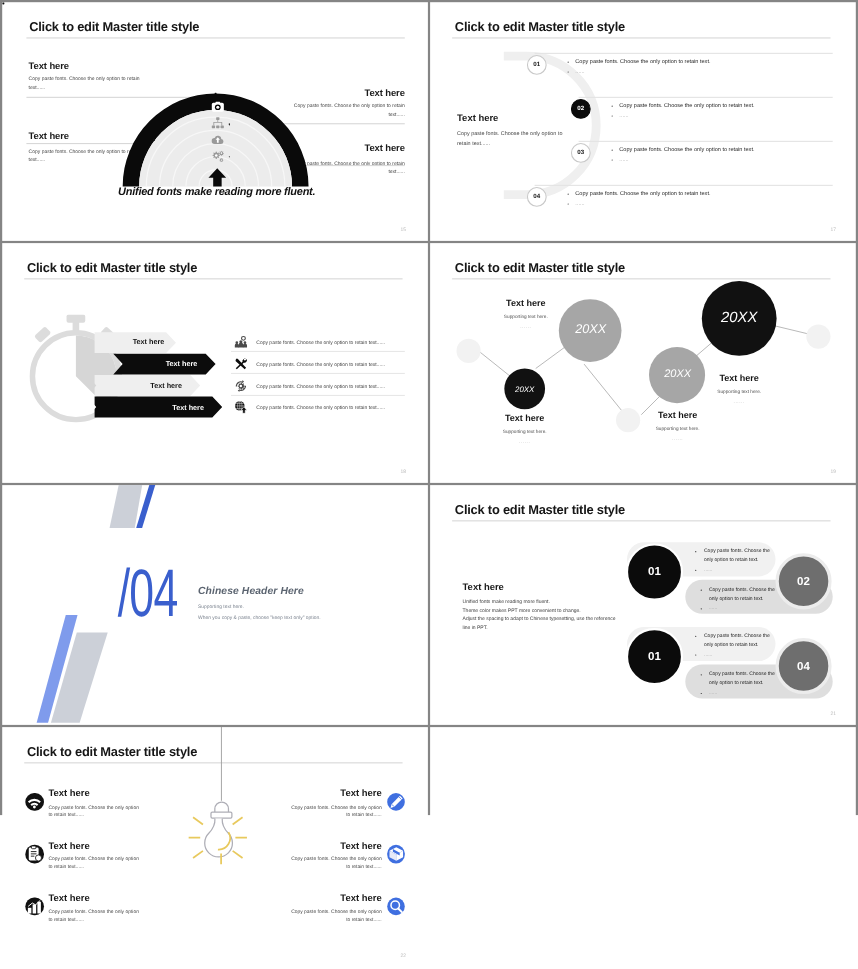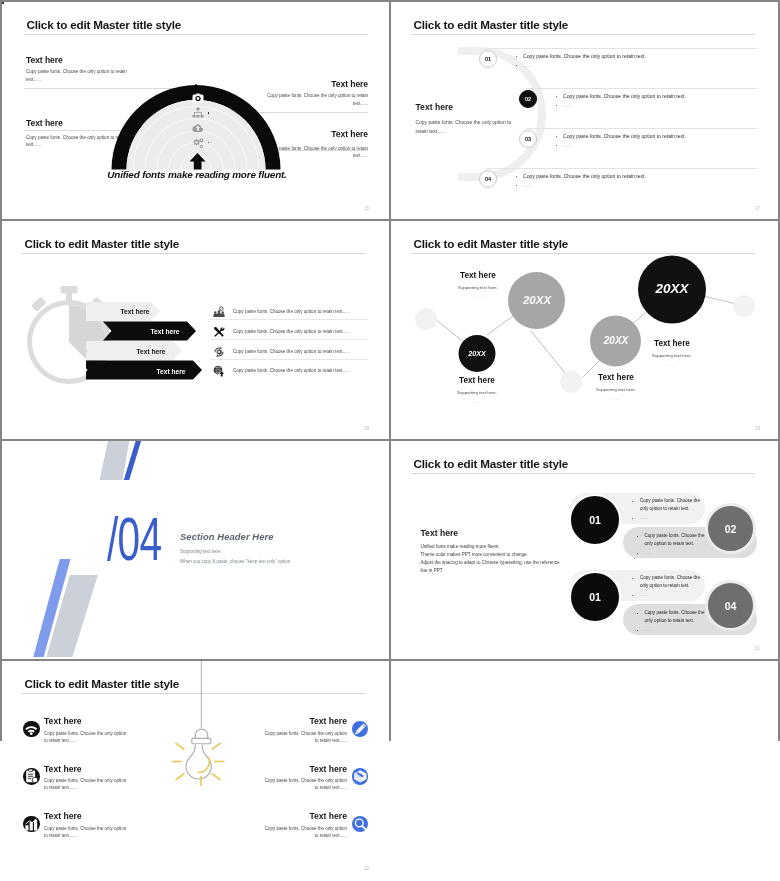--- a/index.html
+++ b/index.html
@@ -100,21 +100,21 @@
   .s3-rr{left:208px;width:158px;background:#e7e7e7;}
   .s3-rr1{top:98px;}
   .s3-rr2{top:118px;}
   .s3-rr3{top:138px;}
   .s3-pg{right:20px;bottom:8px;}
 
   
   .s4-title{left:22.5px;top:16px;font-size:11.7px;}
   .s4-hr{left:20px;top:32px;width:344px;}
   .s4-svg{position:absolute;left:0;top:0;width:387px;height:218px;}
-  .s4-yr{position:absolute;font-size:9.5px;font-weight:bold;font-style:italic;color:#fff;text-align:center;}
+  .s4-yr{position:absolute;font-size:9.5px;font-weight:normal;font-style:italic;color:#fff;text-align:center;}
   .s4-y1{left:56px;top:128px;width:60px;font-size:7.2px;}
   .s4-y2{left:116px;top:73px;width:60px;font-size:11.5px;}
   .s4-y3{left:195px;top:114px;width:60px;font-size:10px;}
   .s4-y4{left:251px;top:60px;width:60px;font-size:13.5px;}
   .s4-cap{position:absolute;text-align:center;}
   .s4-ch{font-size:8.2px;font-weight:bold;color:#141414;}
   .s4-cs{font-size:4.3px;color:#4e4e4e;margin-top:5px;}
   .s4-cd{font-size:4.3px;color:#b0b0b0;margin-top:4px;letter-spacing:0.5px;}
   .s4-c1{left:57px;top:50px;width:60px;}
   .s4-c2{left:56px;top:155px;width:60px;}
@@ -449,21 +449,21 @@
 
   <div class="slide s-left r3">
     <svg class="s5-svg" viewBox="0 0 387 218">
       <path d="M106.3 -2 L127.6 -2 L120.5 39 L97.6 39 Z" fill="#ccd0d8"></path>
       <path d="M134.3 -2 L139.7 -2 L127.2 39 L121.8 39 Z" fill="#3a5fcd"></path>
       <path d="M57.8 118 L68.5 118 L41.7 216 L31.3 216 Z" fill="#7f9bec"></path>
       <path d="M67.8 134 L95.9 134 L70.4 216 L44.3 216 Z" fill="#ccd0d8"></path>
     </svg>
     <div class="s5-num">/04</div>
     <div class="s5-txt">
-      <div class="s5-h">Section Header Here</div>
+      <div class="s5-h">Chinese Header Here</div>
       <div class="s5-s">Supporting text here.</div>
       <div class="s5-n">When you copy &amp; paste, choose "keep text only" option.</div>
     </div>
   </div>
 
   <div class="slide s-right r3">
     <div class="title s6-title">Click to edit Master title style</div>
     <div class="hr s6-hr"></div>
 
     <div class="s6-lead">

